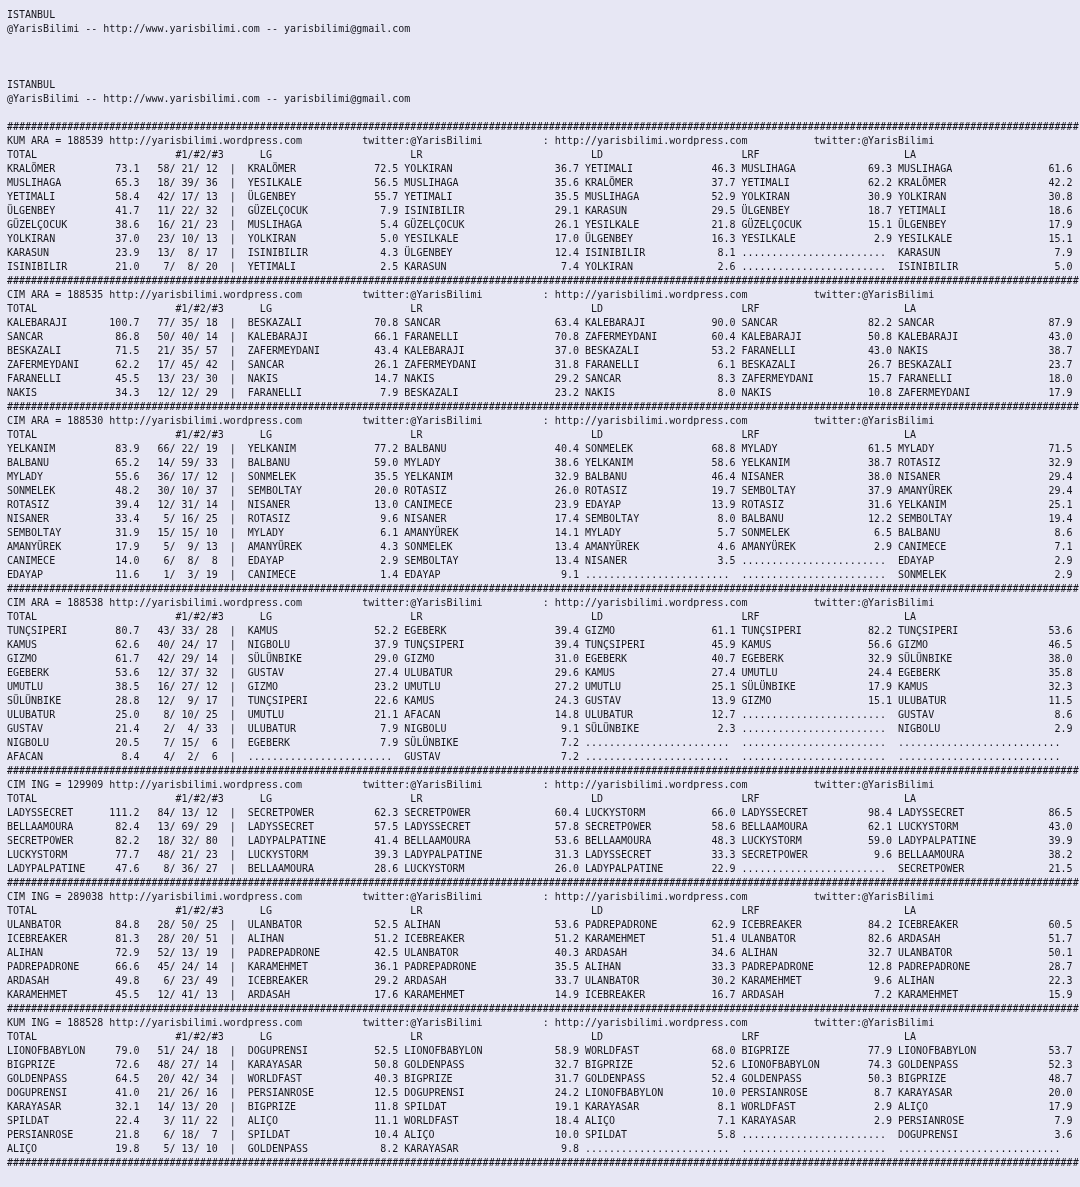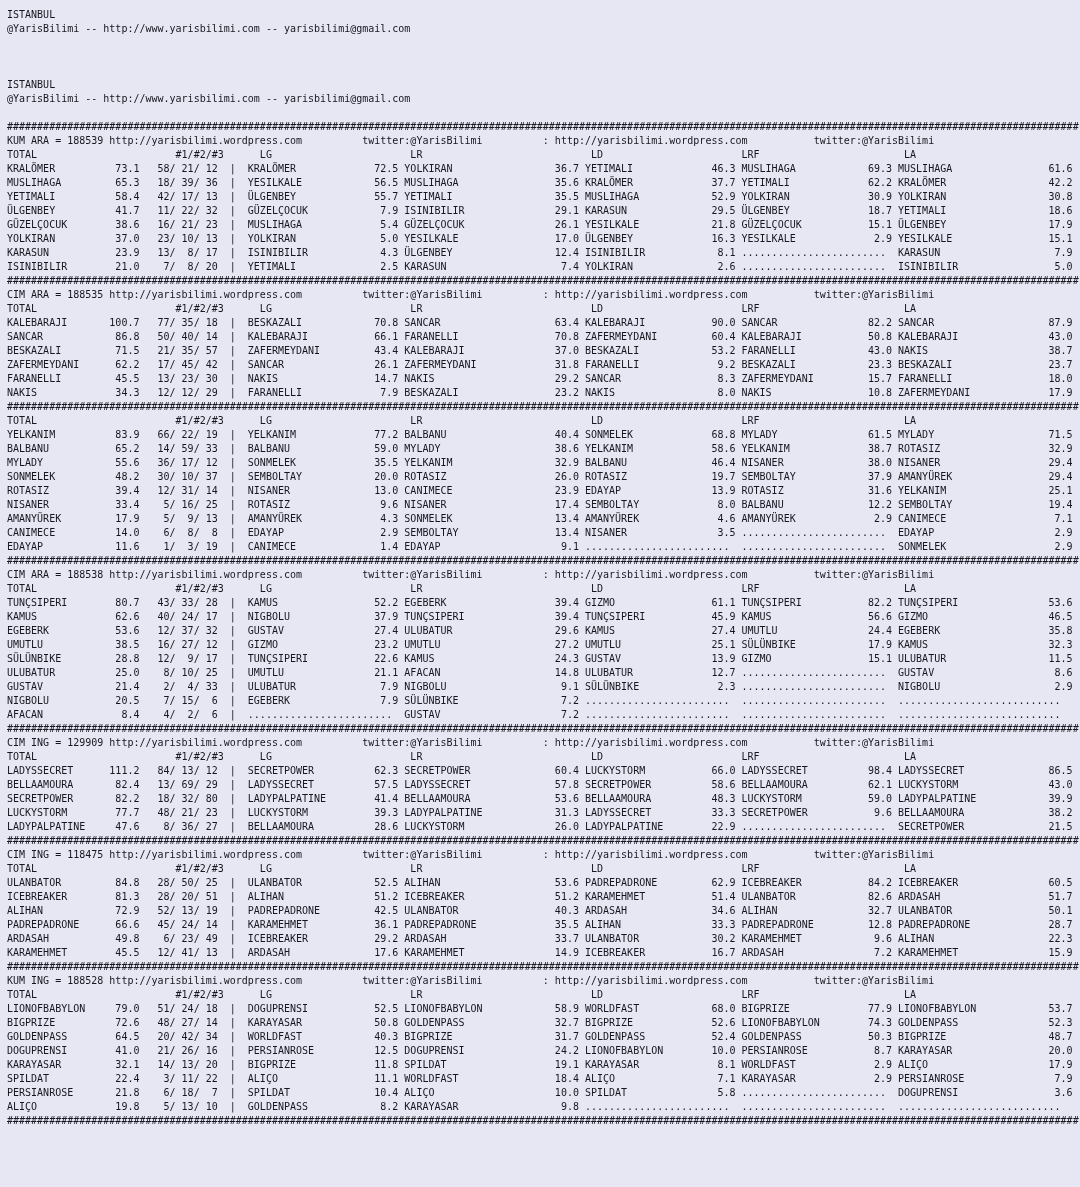--- a/index.html
+++ b/index.html
@@ -38,64 +38,67 @@
         <div class="line">KARASUN           23.9   13/  8/ 17  |  ISINIBILIR            4.3 ÜLGENBEY                 12.4 ISINIBILIR            8.1 ........................  KARASUN                   7.9</div>
         <div class="line">ISINIBILIR        21.0    7/  8/ 20  |  YETIMALI              2.5 KARASUN                   7.4 YOLKIRAN              2.6 ........................  ISINIBILIR                5.0</div>
       </div>
       <div>
         <div class="line">##################################################################################################################################################################################</div>
         <div class="line">CIM ARA = 188535 http://yarisbilimi.wordpress.com          twitter:@YarisBilimi          : http://yarisbilimi.wordpress.com           twitter:@YarisBilimi</div>
         <div class="line">TOTAL                       #1/#2/#3      LG                       LR                            LD                       LRF                        LA</div>
         <div class="line">KALEBARAJI       100.7   77/ 35/ 18  |  BESKAZALI            70.8 SANCAR                   63.4 KALEBARAJI           90.0 SANCAR               82.2 SANCAR                   87.9</div>
         <div class="line">SANCAR            86.8   50/ 40/ 14  |  KALEBARAJI           66.1 FARANELLI                70.8 ZAFERMEYDANI         60.4 KALEBARAJI           50.8 KALEBARAJI               43.0</div>
         <div class="line">BESKAZALI         71.5   21/ 35/ 57  |  ZAFERMEYDANI         43.4 KALEBARAJI               37.0 BESKAZALI            53.2 FARANELLI            43.0 NAKIS                    38.7</div>
-        <div class="line">ZAFERMEYDANI      62.2   17/ 45/ 42  |  SANCAR               26.1 ZAFERMEYDANI             31.8 FARANELLI             9.2 BESKAZALI            23.3 BESKAZALI                23.7</div>
+        <div class="line">ZAFERMEYDANI      62.2   17/ 45/ 42  |  SANCAR               26.1 ZAFERMEYDANI             31.8 FARANELLI             6.1 BESKAZALI            26.7 BESKAZALI                23.7</div>
         <div class="line">FARANELLI         45.5   13/ 23/ 30  |  NAKIS                14.7 NAKIS                    29.2 SANCAR                8.3 ZAFERMEYDANI         15.7 FARANELLI                18.0</div>
         <div class="line">NAKIS             34.3   12/ 12/ 29  |  FARANELLI             7.9 BESKAZALI                23.2 NAKIS                 8.0 NAKIS                10.8 ZAFERMEYDANI             17.9</div>
       </div>
       <div>
         <div class="line">##################################################################################################################################################################################</div>
+        <div class="line">CIM ARA = 188530 http://yarisbilimi.wordpress.com          twitter:@YarisBilimi          : http://yarisbilimi.wordpress.com           twitter:@YarisBilimi</div>
         <div class="line">TOTAL                       #1/#2/#3      LG                       LR                            LD                       LRF                        LA</div>
         <div class="line">YELKANIM          83.9   66/ 22/ 19  |  YELKANIM             77.2 BALBANU                  40.4 SONMELEK             68.8 MYLADY               61.5 MYLADY                   71.5</div>
         <div class="line">BALBANU           65.2   14/ 59/ 33  |  BALBANU              59.0 MYLADY                   38.6 YELKANIM             58.6 YELKANIM             38.7 ROTASIZ                  32.9</div>
         <div class="line">MYLADY            55.6   36/ 17/ 12  |  SONMELEK             35.5 YELKANIM                 32.9 BALBANU              46.4 NISANER              38.0 NISANER                  29.4</div>
         <div class="line">SONMELEK          48.2   30/ 10/ 37  |  SEMBOLTAY            20.0 ROTASIZ                  26.0 ROTASIZ              19.7 SEMBOLTAY            37.9 AMANYÜREK                29.4</div>
         <div class="line">ROTASIZ           39.4   12/ 31/ 14  |  NISANER              13.0 CANIMECE                 23.9 EDAYAP               13.9 ROTASIZ              31.6 YELKANIM                 25.1</div>
         <div class="line">NISANER           33.4    5/ 16/ 25  |  ROTASIZ               9.6 NISANER                  17.4 SEMBOLTAY             8.0 BALBANU              12.2 SEMBOLTAY                19.4</div>
+        <div class="line">SEMBOLTAY         31.9   15/ 15/ 10  |  MYLADY                6.1 AMANYÜREK                14.1 MYLADY                5.7 SONMELEK              6.5 BALBANU                   8.6</div>
         <div class="line">AMANYÜREK         17.9    5/  9/ 13  |  AMANYÜREK             4.3 SONMELEK                 13.4 AMANYÜREK             4.6 AMANYÜREK             2.9 CANIMECE                  7.1</div>
         <div class="line">CANIMECE          14.0    6/  8/  8  |  EDAYAP                2.9 SEMBOLTAY                13.4 NISANER               3.5 ........................  EDAYAP                    2.9</div>
         <div class="line">EDAYAP            11.6    1/  3/ 19  |  CANIMECE              1.4 EDAYAP                    9.1 ........................  ........................  SONMELEK                  2.9</div>
       </div>
       <div>
         <div class="line">##################################################################################################################################################################################</div>
         <div class="line">CIM ARA = 188538 http://yarisbilimi.wordpress.com          twitter:@YarisBilimi          : http://yarisbilimi.wordpress.com           twitter:@YarisBilimi</div>
         <div class="line">TOTAL                       #1/#2/#3      LG                       LR                            LD                       LRF                        LA</div>
         <div class="line">TUNÇSIPERI        80.7   43/ 33/ 28  |  KAMUS                52.2 EGEBERK                  39.4 GIZMO                61.1 TUNÇSIPERI           82.2 TUNÇSIPERI               53.6</div>
         <div class="line">KAMUS             62.6   40/ 24/ 17  |  NIGBOLU              37.9 TUNÇSIPERI               39.4 TUNÇSIPERI           45.9 KAMUS                56.6 GIZMO                    46.5</div>
+        <div class="line">GIZMO             61.7   42/ 29/ 14  |  SÜLÜNBIKE            29.0 GIZMO                    31.0 EGEBERK              40.7 EGEBERK              32.9 SÜLÜNBIKE                38.0</div>
         <div class="line">EGEBERK           53.6   12/ 37/ 32  |  GUSTAV               27.4 ULUBATUR                 29.6 KAMUS                27.4 UMUTLU               24.4 EGEBERK                  35.8</div>
         <div class="line">UMUTLU            38.5   16/ 27/ 12  |  GIZMO                23.2 UMUTLU                   27.2 UMUTLU               25.1 SÜLÜNBIKE            17.9 KAMUS                    32.3</div>
         <div class="line">SÜLÜNBIKE         28.8   12/  9/ 17  |  TUNÇSIPERI           22.6 KAMUS                    24.3 GUSTAV               13.9 GIZMO                15.1 ULUBATUR                 11.5</div>
         <div class="line">ULUBATUR          25.0    8/ 10/ 25  |  UMUTLU               21.1 AFACAN                   14.8 ULUBATUR             12.7 ........................  GUSTAV                    8.6</div>
         <div class="line">GUSTAV            21.4    2/  4/ 33  |  ULUBATUR              7.9 NIGBOLU                   9.1 SÜLÜNBIKE             2.3 ........................  NIGBOLU                   2.9</div>
         <div class="line">NIGBOLU           20.5    7/ 15/  6  |  EGEBERK               7.9 SÜLÜNBIKE                 7.2 ........................  ........................  ...........................  </div>
         <div class="line">AFACAN             8.4    4/  2/  6  |  ........................  GUSTAV                    7.2 ........................  ........................  ...........................  </div>
       </div>
       <div>
         <div class="line">##################################################################################################################################################################################</div>
         <div class="line">CIM ING = 129909 http://yarisbilimi.wordpress.com          twitter:@YarisBilimi          : http://yarisbilimi.wordpress.com           twitter:@YarisBilimi</div>
         <div class="line">TOTAL                       #1/#2/#3      LG                       LR                            LD                       LRF                        LA</div>
         <div class="line">LADYSSECRET      111.2   84/ 13/ 12  |  SECRETPOWER          62.3 SECRETPOWER              60.4 LUCKYSTORM           66.0 LADYSSECRET          98.4 LADYSSECRET              86.5</div>
         <div class="line">BELLAAMOURA       82.4   13/ 69/ 29  |  LADYSSECRET          57.5 LADYSSECRET              57.8 SECRETPOWER          58.6 BELLAAMOURA          62.1 LUCKYSTORM               43.0</div>
         <div class="line">SECRETPOWER       82.2   18/ 32/ 80  |  LADYPALPATINE        41.4 BELLAAMOURA              53.6 BELLAAMOURA          48.3 LUCKYSTORM           59.0 LADYPALPATINE            39.9</div>
         <div class="line">LUCKYSTORM        77.7   48/ 21/ 23  |  LUCKYSTORM           39.3 LADYPALPATINE            31.3 LADYSSECRET          33.3 SECRETPOWER           9.6 BELLAAMOURA              38.2</div>
         <div class="line">LADYPALPATINE     47.6    8/ 36/ 27  |  BELLAAMOURA          28.6 LUCKYSTORM               26.0 LADYPALPATINE        22.9 ........................  SECRETPOWER              21.5</div>
       </div>
       <div>
         <div class="line">##################################################################################################################################################################################</div>
-        <div class="line">CIM ING = 118475 http://yarisbilimi.wordpress.com          twitter:@YarisBilimi          : http://yarisbilimi.wordpress.com           twitter:@YarisBilimi</div>
+        <div class="line">CIM ING = 289038 http://yarisbilimi.wordpress.com          twitter:@YarisBilimi          : http://yarisbilimi.wordpress.com           twitter:@YarisBilimi</div>
         <div class="line">TOTAL                       #1/#2/#3      LG                       LR                            LD                       LRF                        LA</div>
         <div class="line">ULANBATOR         84.8   28/ 50/ 25  |  ULANBATOR            52.5 ALIHAN                   53.6 PADREPADRONE         62.9 ICEBREAKER           84.2 ICEBREAKER               60.5</div>
         <div class="line">ICEBREAKER        81.3   28/ 20/ 51  |  ALIHAN               51.2 ICEBREAKER               51.2 KARAMEHMET           51.4 ULANBATOR            82.6 ARDASAH                  51.7</div>
         <div class="line">ALIHAN            72.9   52/ 13/ 19  |  PADREPADRONE         42.5 ULANBATOR                40.3 ARDASAH              34.6 ALIHAN               32.7 ULANBATOR                50.1</div>
         <div class="line">PADREPADRONE      66.6   45/ 24/ 14  |  KARAMEHMET           36.1 PADREPADRONE             35.5 ALIHAN               33.3 PADREPADRONE         12.8 PADREPADRONE             28.7</div>
         <div class="line">ARDASAH           49.8    6/ 23/ 49  |  ICEBREAKER           29.2 ARDASAH                  33.7 ULANBATOR            30.2 KARAMEHMET            9.6 ALIHAN                   22.3</div>
         <div class="line">KARAMEHMET        45.5   12/ 41/ 13  |  ARDASAH              17.6 KARAMEHMET               14.9 ICEBREAKER           16.7 ARDASAH               7.2 KARAMEHMET               15.9</div>
       </div>
       <div>
         <div class="line">##################################################################################################################################################################################</div>

